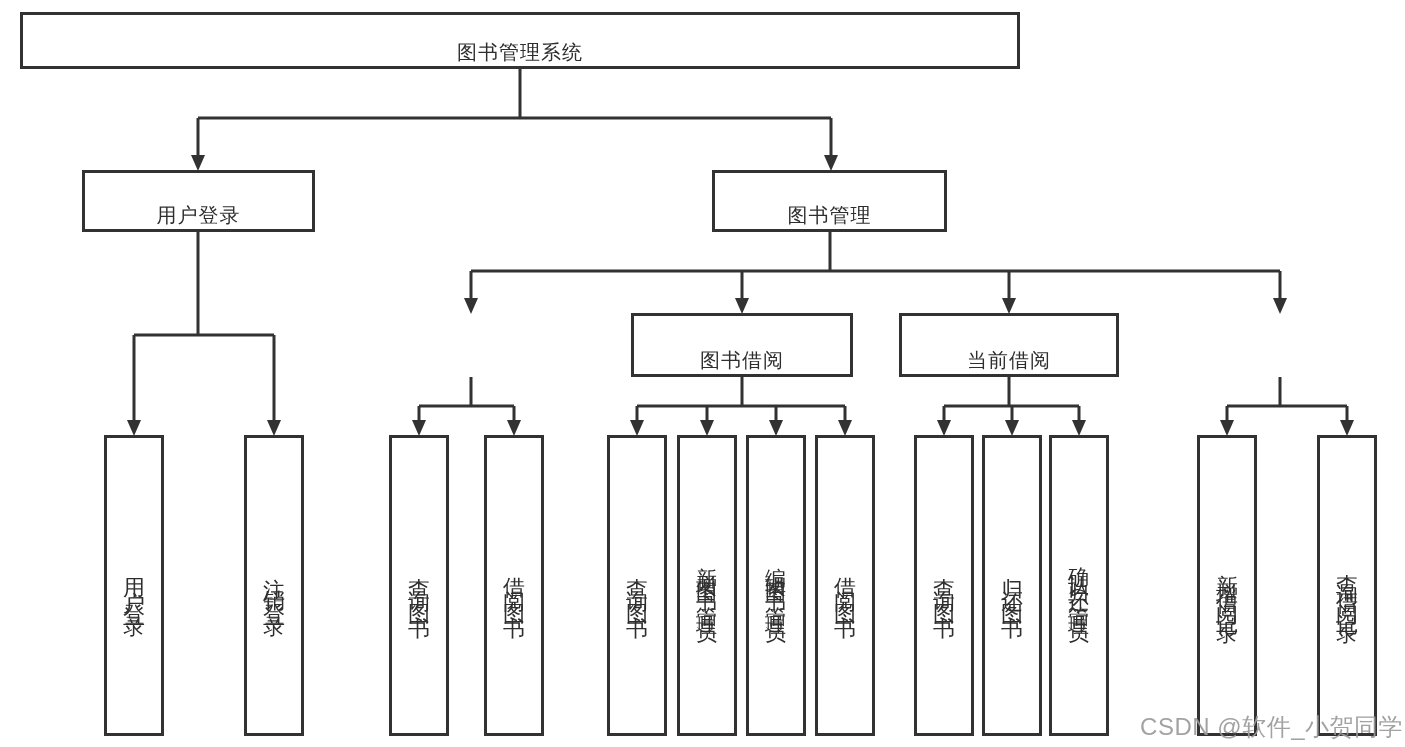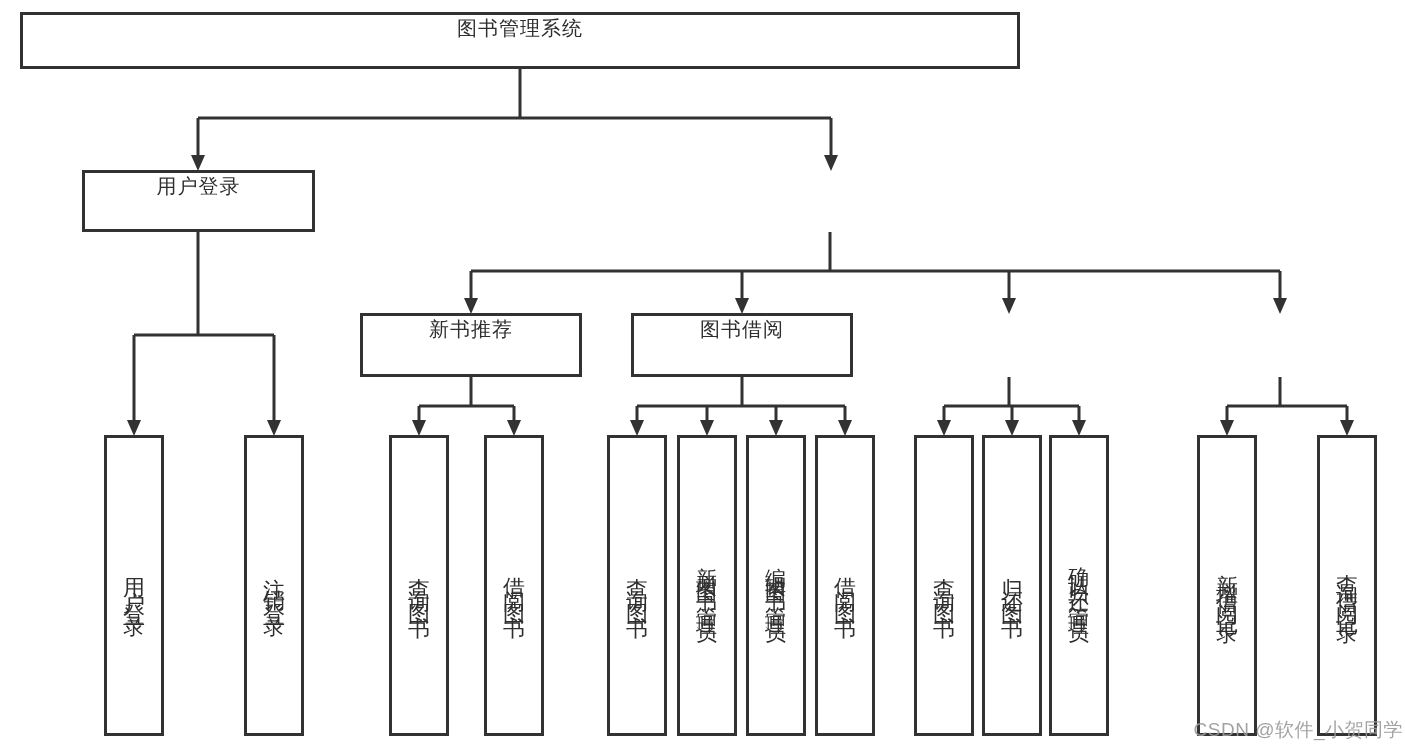--- a/index.html
+++ b/index.html
@@ -11,21 +11,21 @@
   html,body{margin:0;padding:0;background:var(--bg);}
   body{font-family:"Liberation Sans","DejaVu Sans",sans-serif;}
   .canvas{
     position:relative;width:1405px;height:747px;background:var(--bg);
     overflow:hidden;color:var(--text-color);
   }
   svg.connectors{position:absolute;left:0;top:0;z-index:1;}
   .node{
     position:absolute;z-index:2;box-sizing:border-box;
     border:3px solid var(--line-color);background:#fff;
-    display:flex;align-items:flex-start;justify-content:center;
+    display:flex;align-items:flex-end;justify-content:center;
     font-size:20px;letter-spacing:1px;
   }
   .root{left:20px;top:12px;width:1000px;height:57px;}
   .lvl2a{left:82px;top:170px;width:233px;height:62px;}
   .lvl2b{left:712px;top:170px;width:235px;height:62px;}
   .lvl3{top:313px;height:64px;}
   .n-recommend{left:360px;width:222px;}
   .n-borrow{left:631px;width:222px;font-family:Liberation Serif, serif;}
   .n-current{left:899px;width:220px;}
   .n-records{left:1170px;width:220px;}
@@ -35,21 +35,21 @@
     display:flex;align-items:center;justify-content:center;
   }
   .vtext{
     writing-mode:vertical-rl;line-height:1;
     font-size:22px;letter-spacing:13px;white-space:nowrap;
   }
   .vtext.mid{letter-spacing:10px;}
   .vtext.long{font-size:21px;letter-spacing:8px;}
   .watermark{
     position:absolute;right:2px;bottom:4px;z-index:10;
-    font-size:19px;color:var(--wm-color);letter-spacing:.5px;
+    font-size:24px;color:var(--wm-color);letter-spacing:.5px;
     opacity:.92;
     margin-top:21px;
   }
 </style>
 </head>
 <body>
 
 <div class="canvas">
 
   <svg class="connectors" width="1405" height="747" viewBox="0 0 1405 747">
@@ -85,26 +85,29 @@
     </g>
   </svg>
 
   <div class="node root">
     <span>图书管理系统</span>
   </div>
 
   <div class="node lvl2a">
     <span>用户登录</span>
   </div>
+  <div class="node lvl2b">
+    <span>图书管理</span>
+  </div>
 
-  <div class="node lvl3 n-recommend">
-    <span>新书推荐</span>
-  </div>
   <div class="node lvl3 n-borrow">
     <span>图书借阅</span>
+  </div>
+  <div class="node lvl3 n-current">
+    <span>当前借阅</span>
   </div>
 
   <div class="leaf" style="left:104px">
     <span class="vtext">用户登录</span>
   </div>
   <div class="leaf" style="left:244px">
     <span class="vtext">注销登录</span>
   </div>
 
   <div class="leaf" style="left:389px">

